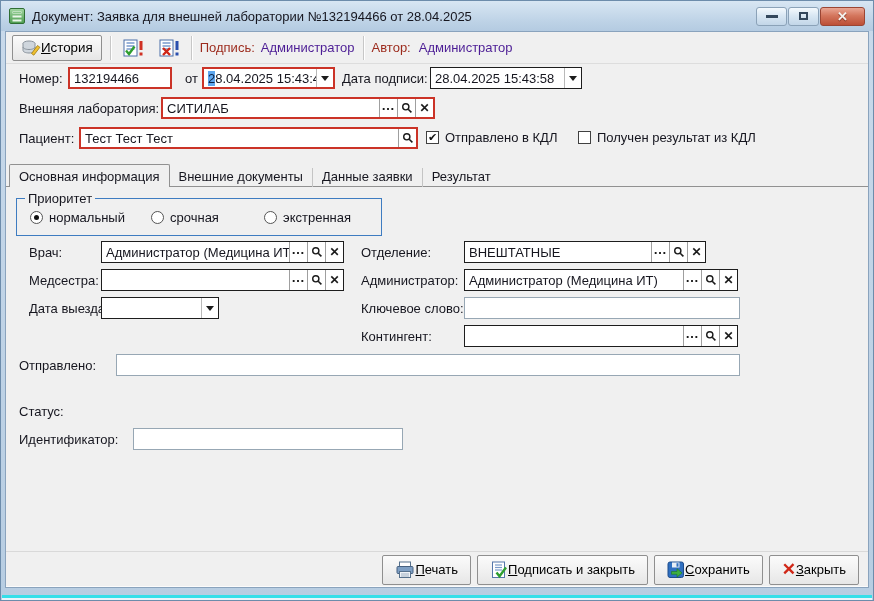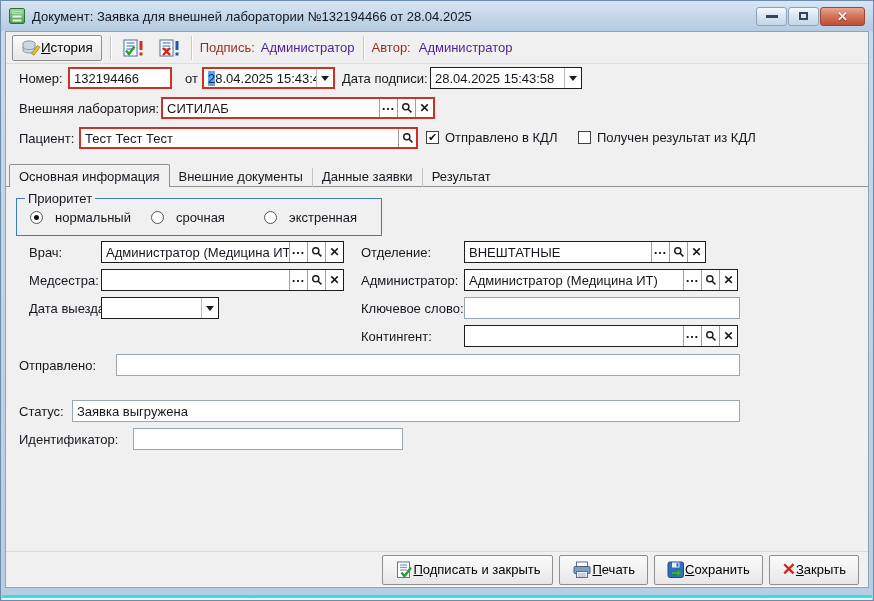--- a/index.html
+++ b/index.html
@@ -59,21 +59,21 @@
   .fbtn.dots { font-weight:bold; letter-spacing:1px; font-size:13px; }
   .fbtn.xbtn { font-weight:bold; }
   .arrow-btn { width:17px; align-self:stretch; display:flex; align-items:center; justify-content:center;
     background:#fff; border-left:1px solid #b9b9b9; cursor:pointer; }
   .tri { width:0; height:0; border-left:4px solid transparent; border-right:4px solid transparent; border-top:5px solid #1c1c1c; }
   .selhl { background:#5ea7ef; color:#0c2246; }
   
   .cbx { position:absolute; display:flex; align-items:center; gap:6px; cursor:pointer; }
   .cbx .box { width:13px; height:13px; background:#fff; border:1px solid #404040;
     display:flex; align-items:center; justify-content:center; font-size:11px; line-height:11px; color:#111; }
-  .radio { position:absolute; display:flex; align-items:center; gap:12px; cursor:pointer; }
+  .radio { position:absolute; display:flex; align-items:center; gap:6px; cursor:pointer; }
   .radio .circ { width:13px; height:13px; border-radius:50%; background:#fff; border:1px solid #555;
     display:flex; align-items:center; justify-content:center; }
   .radio .dot { width:5px; height:5px; border-radius:50%; background:#111; }
   
   .tabline { position:absolute; left:0; right:0; top:154px; height:1px; background:#919191; }
   .tabs { position:absolute; left:3px; top:132px; height:23px; display:flex; align-items:flex-end; z-index:2; }
   .tab { padding:3px 9px 4px 9px; cursor:pointer; white-space:nowrap; }
   .tab.active { background:#f0f0f0; border:1px solid #919191; border-bottom:none; height:23px; padding-top:4px;
     border-top-left-radius:2px; border-top-right-radius:2px; }
   .tab.inactive { border-right:1px solid #c4c4c4; height:19px; padding-top:1px; }
@@ -301,50 +301,47 @@
         </svg>
       </span>
       <span class="fbtn xbtn">✕</span>
     </div>
 
     <div class="lbl" style="left:13px; top:326px;">Отправлено:</div>
     <div class="field gray" style="left:110px; top:322px; width:624px;">
       <span class="fval"></span>
     </div>
     <div class="lbl" style="left:13px; top:372px;">Статус:</div>
-    <div class="field gray" style="left:66px; top:368px; width:668px;">
-      <span class="fval">Заявка выгружена</span>
-    </div>
     <div class="lbl" style="left:13px; top:400px;">Идентификатор:</div>
     <div class="field gray" style="left:127px; top:396px; width:270px;">
       <span class="fval"></span>
     </div>
 
     <div class="btnbar">
+      <button class="btn fbtn-big">
+        <svg width="20" height="18" viewBox="0 0 20 18">
+          <rect x="4.5" y="1" width="11" height="5" fill="#fff" stroke="#55708c"></rect>
+          <rect x="2" y="5.5" width="16" height="7" rx="1" fill="#7e9fc4" stroke="#476180"></rect>
+          <rect x="4.5" y="10.5" width="11" height="6" fill="#eef2f7" stroke="#55708c"></rect>
+          <line x1="6" y1="13" x2="14" y2="13" stroke="#9fb0c2"></line>
+          <line x1="6" y1="15" x2="14" y2="15" stroke="#9fb0c2"></line>
+        </svg>
+        <span class="first-u">Печать</span>
+      </button>
       <button class="btn fbtn-big">
         <svg width="18" height="18" viewBox="0 0 18 18">
           <rect x="2.5" y="1" width="12" height="15.5" fill="#fff" stroke="#5577aa"></rect>
           <line x1="5" y1="4" x2="12" y2="4" stroke="#7a9ac8" stroke-width="1.2"></line>
           <line x1="5" y1="6.5" x2="12" y2="6.5" stroke="#7a9ac8" stroke-width="1.2"></line>
           <line x1="5" y1="9" x2="12" y2="9" stroke="#7a9ac8" stroke-width="1.2"></line>
           <path d="M6.5 11.5 l3 3.8 L16 6.5" fill="none" stroke="#2f9e2f" stroke-width="2.4"></path>
         </svg>
         <span class="first-u">Подписать и закрыть</span>
       </button>
       <button class="btn fbtn-big">
-        <svg width="20" height="18" viewBox="0 0 20 18">
-          <rect x="4.5" y="1" width="11" height="5" fill="#fff" stroke="#55708c"></rect>
-          <rect x="2" y="5.5" width="16" height="7" rx="1" fill="#7e9fc4" stroke="#476180"></rect>
-          <rect x="4.5" y="10.5" width="11" height="6" fill="#eef2f7" stroke="#55708c"></rect>
-          <line x1="6" y1="13" x2="14" y2="13" stroke="#9fb0c2"></line>
-          <line x1="6" y1="15" x2="14" y2="15" stroke="#9fb0c2"></line>
-        </svg>
-        <span class="first-u">Печать</span>
-      </button>
-      <button class="btn fbtn-big">
         <svg width="18" height="18" viewBox="0 0 18 18">
           <rect x="1" y="1" width="15.5" height="15.5" rx="2" fill="#2f6fc0" stroke="#1d4c8c"></rect>
           <rect x="5" y="1.5" width="7.5" height="5" fill="#e8eef5"></rect>
           <rect x="9.5" y="2.2" width="2" height="3.5" fill="#2f6fc0"></rect>
           <path d="M4.5 10.5 h5.5 v-2.8 l5 4.2 -5 4.2 v-2.8 h-5.5 z" fill="#3fae3f" stroke="#1d7a1d" stroke-width="0.6"></path>
         </svg>
         <span class="first-u">Сохранить</span>
       </button>
       <button class="btn fbtn-big">
         <span class="xmark-red">✕</span>

